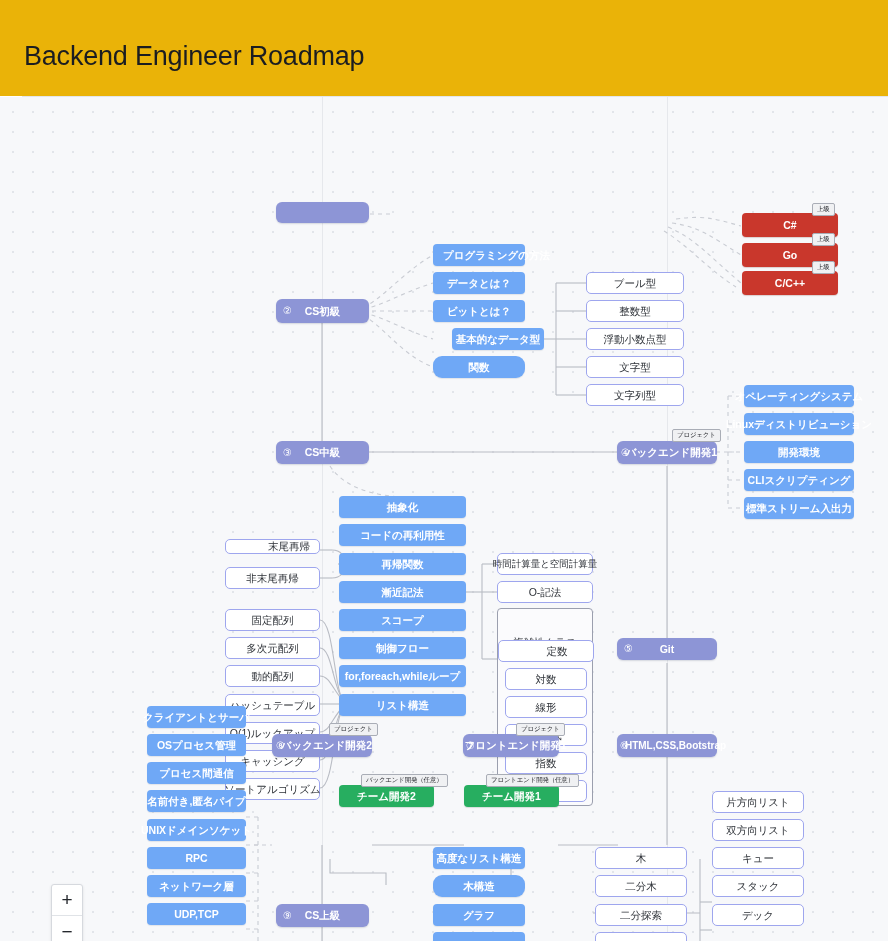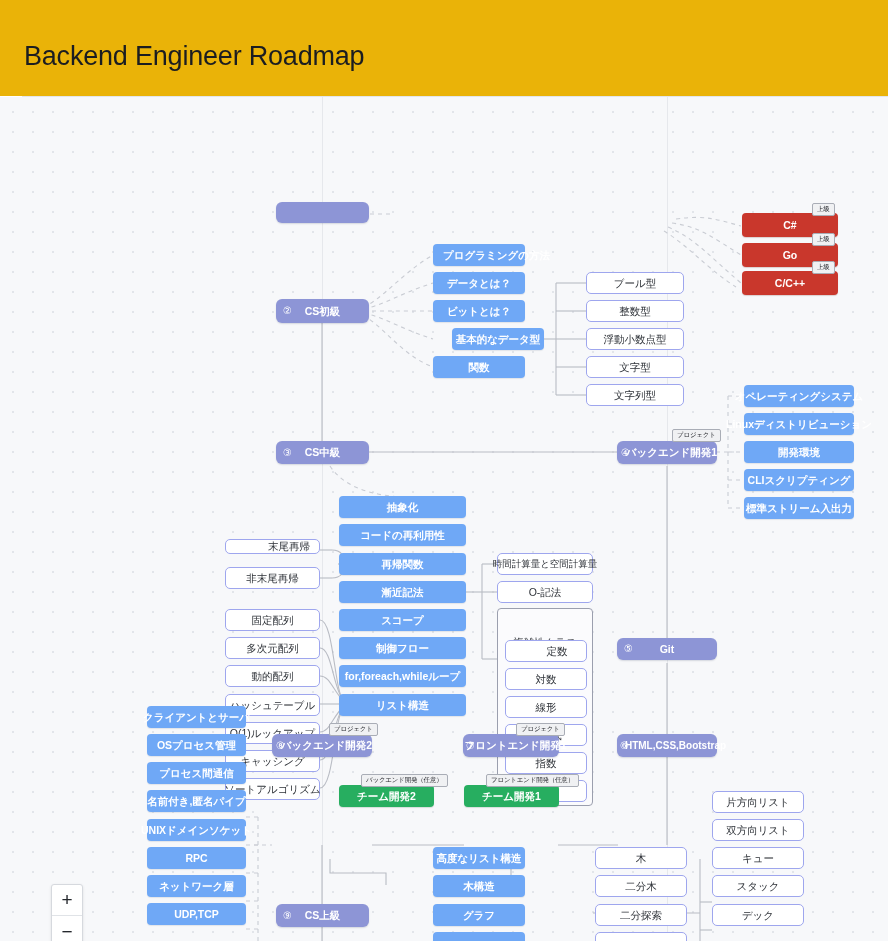--- a/index.html
+++ b/index.html
@@ -254,21 +254,21 @@
     </div>
     <div class="node n-blue" style="left:433px; top:175px; width:92px; height:22px;">
       <span>データとは？</span>
     </div>
     <div class="node n-blue" style="left:433px; top:203px; width:92px; height:22px;">
       <span>ビットとは？</span>
     </div>
     <div class="node n-blue" style="left:433px; top:231px; width:92px; height:22px;margin-left:19px;">
       <span>基本的なデータ型</span>
     </div>
-    <div class="node n-blue" style="left:433px; top:259px; width:92px; height:22px;">
+    <div class="node n-blue" style="left:433px; top:259px; width:92px; height:22px;border-radius:9px;">
       <span>関数</span>
     </div>
 
     <div class="node n-white" style="left:586px; top:175px; width:98px; height:22px;">
       <span>ブール型</span>
     </div>
     <div class="node n-white" style="left:586px; top:203px; width:98px; height:22px;">
       <span>整数型</span>
     </div>
     <div class="node n-white" style="left:586px; top:231px; width:98px; height:22px;">
@@ -369,21 +369,21 @@
 
     <div class="node n-white" style="left:497px; top:456px; width:96px; height:22px; font-size:9.5px;">
       <span>時間計算量と空間計算量</span>
     </div>
     <div class="node n-white" style="left:497px; top:484px; width:96px; height:22px;">
       <span>O-記法</span>
     </div>
 
     <div class="node n-group" style="left:497px; top:511px; width:96px; height:198px;">
       <div class="group-title">複雑性クラス</div>
-      <div class="node n-white" style="left:7px; top:31px; width:82px; height:22px;padding-left:28px;">
+      <div class="node n-white" style="left:0; top:31px; width:96px; height:22px;padding-left:28px;">
         <span>定数</span>
       </div>
       <div class="node n-white" style="left:7px; top:59px; width:82px; height:22px;">
         <span>対数</span>
       </div>
       <div class="node n-white" style="left:7px; top:87px; width:82px; height:22px;">
         <span>線形</span>
       </div>
       <div class="node n-white" style="left:7px; top:115px; width:82px; height:22px;">
         <span>多項式</span>
@@ -449,21 +449,21 @@
     <div class="badge" style="left:486px; top:677px;">フロントエンド開発（任意）</div>
 
     <div class="node n-purple" style="left:276px; top:807px; width:93px; height:23px;">
       <span class="idx">⑨</span>
       <span>CS上級</span>
     </div>
 
     <div class="node n-blue" style="left:433px; top:750px; width:92px; height:22px;">
       <span>高度なリスト構造</span>
     </div>
-    <div class="node n-blue" style="left:433px; top:778px; width:92px; height:22px;">
+    <div class="node n-blue" style="left:433px; top:778px; width:92px; height:22px;border-radius:9px;">
       <span>木構造</span>
     </div>
     <div class="node n-blue" style="left:433px; top:807px; width:92px; height:22px;">
       <span>グラフ</span>
     </div>
     <div class="node n-blue" style="left:433px; top:835px; width:92px; height:22px;"></div>
 
     <div class="node n-white" style="left:595px; top:750px; width:92px; height:22px;">
       <span>木</span>
     </div>

